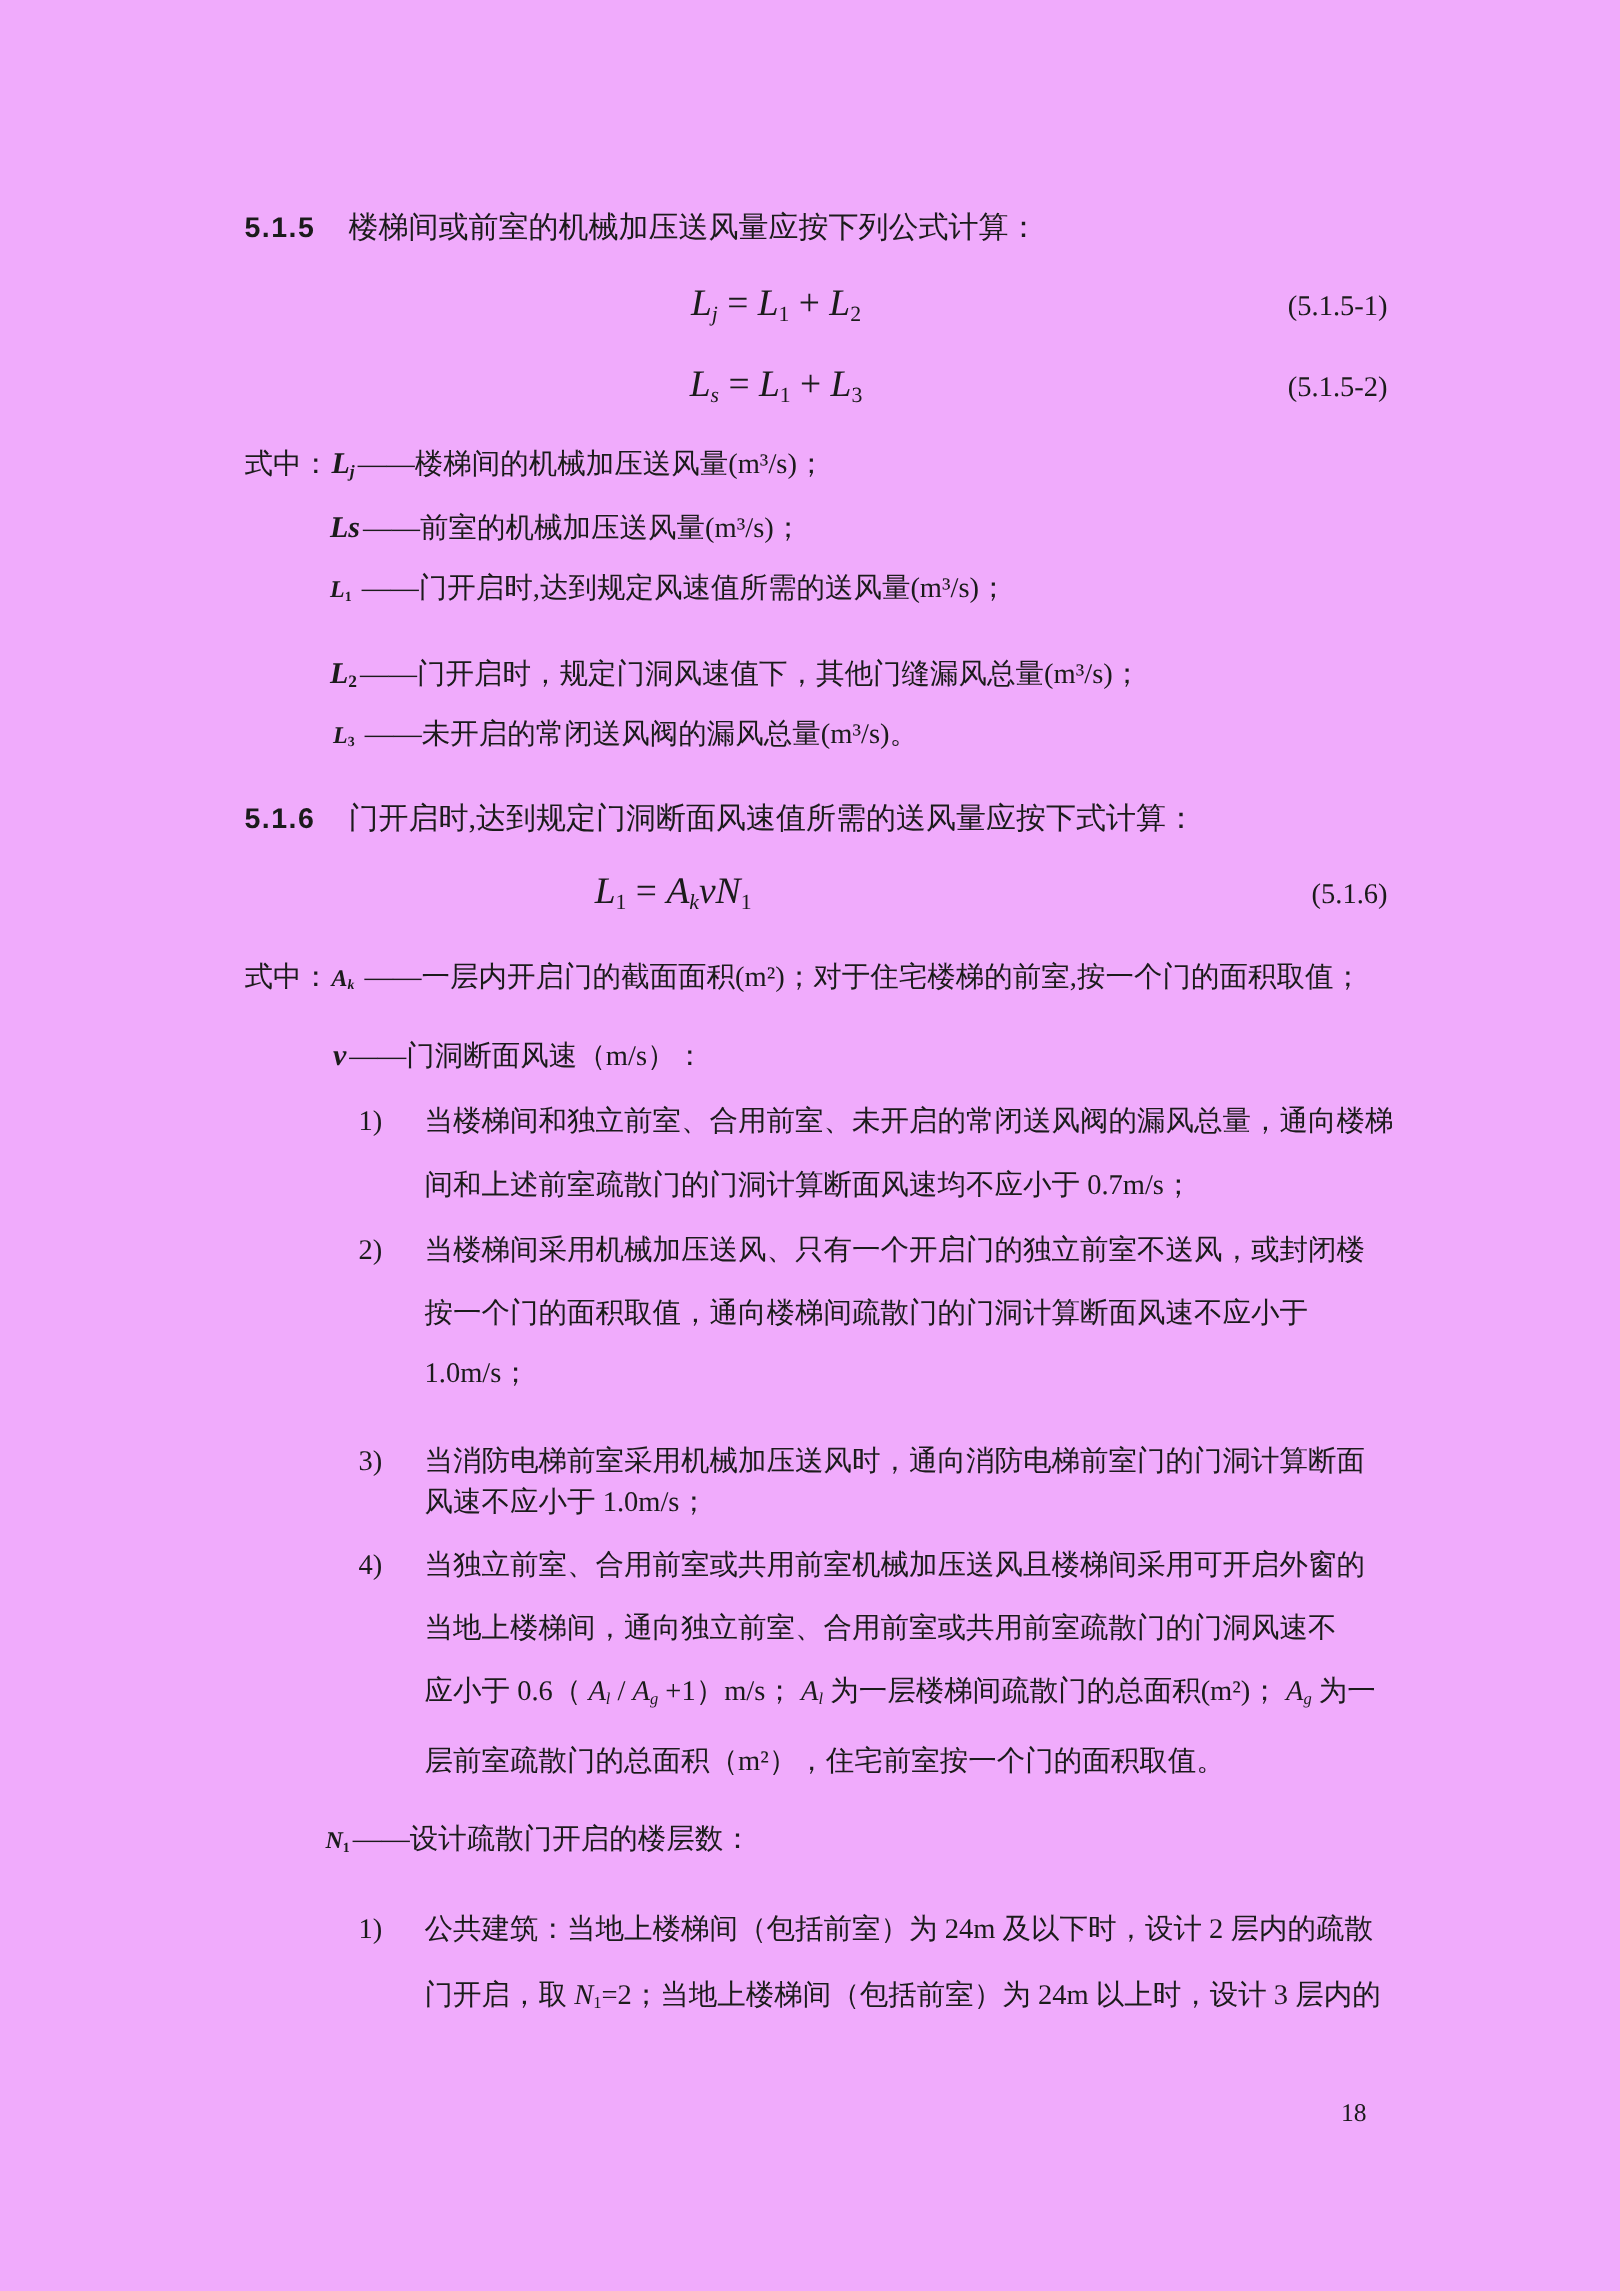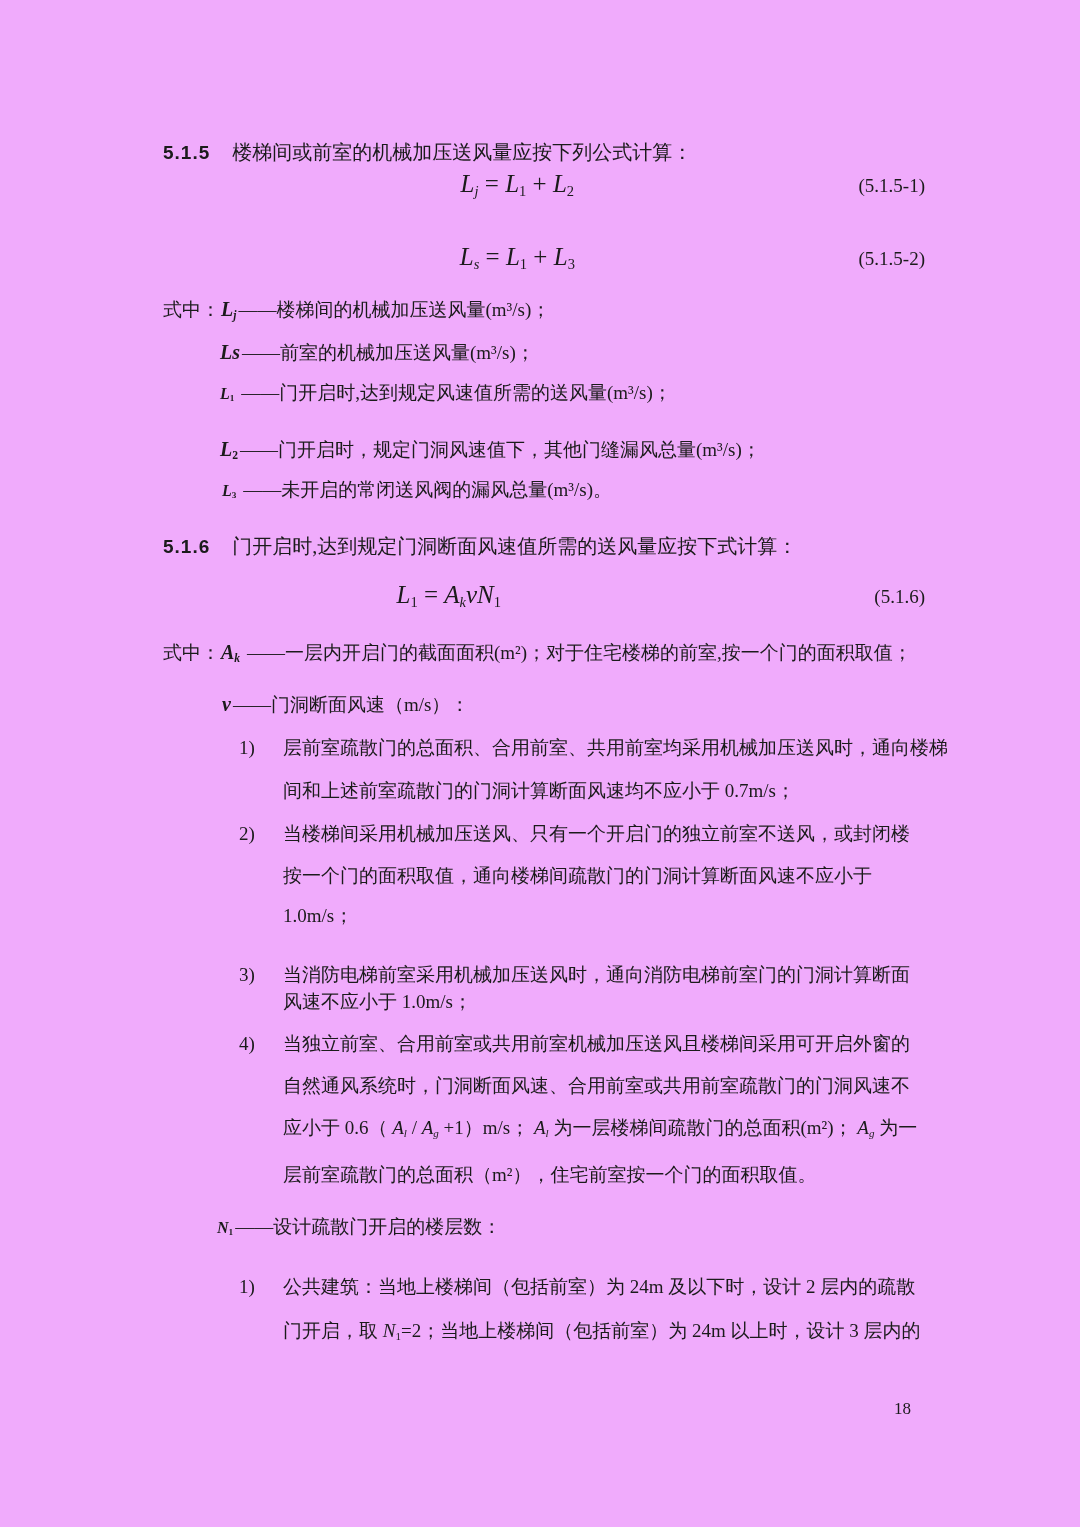--- a/index.html
+++ b/index.html
@@ -17,36 +17,36 @@
   .htitle{font-size:20px;}
   .eqrow{position:absolute;left:163px;width:762px;height:38px;}
   .eq{position:absolute;top:0;transform:translateX(-50%);font-size:25px;}
   .eq-c1{left:46.5%;}
   .eq-c2{left:37.5%;}
   .eqnum{position:absolute;right:0;top:5px;font-size:19px;}
   .seg-v{font-style:italic;}
   .seg-b{font-style:italic;}
   .seg-b,.seg-n{font-size:0.58em;vertical-align:-0.26em;}
   .term{font-size:20px;margin-right:2px;font-weight:bold;}
-  .term.md{font-size:20px;}
+  .term.md{font-size:16px;}
   .term.lg{font-size:16px;}
   .wherelabel{margin-right:1px;margin-top:44px;}
   .itemno{display:inline-block;width:44px;}
   .pageno{position:absolute;font-size:17px;}
 </style>
 </head>
 <body>
 
 <div class="page">
 
   <div class="line" style="top:140px;left:163px">
     <span class="hnum">5.1.5</span><span class="htitle">楼梯间或前室的机械加压送风量应按下列公式计算：</span>
   </div>
 
-  <div class="eqrow" style="top:170px">
+  <div class="eqrow" style="top:189px">
     <span class="eq eq-c1"><span class="seg-v">L</span><span class="seg-b">j</span><span class="seg-t"> = </span><span class="seg-v">L</span><span class="seg-n">1</span><span class="seg-t"> + </span><span class="seg-v">L</span><span class="seg-n">2</span></span>
     <span class="eqnum">(5.1.5-1)</span>
   </div>
 
   <div class="eqrow" style="top:243px">
     <span class="eq eq-c1"><span class="seg-v">L</span><span class="seg-b">s</span><span class="seg-t"> = </span><span class="seg-v">L</span><span class="seg-n">1</span><span class="seg-t"> + </span><span class="seg-v">L</span><span class="seg-n">3</span></span>
     <span class="eqnum">(5.1.5-2)</span>
   </div>
 
   <div class="line" style="top:297px;left:163px">
@@ -80,21 +80,21 @@
 
   <div class="line" style="top:640px;left:163px">
     <span class="wherelabel">式中：</span><span class="term md"><span class="seg-v">A</span><span class="seg-b">k</span></span><span> ——一层内开启门的截面面积(m²)；对于住宅楼梯的前室,按一个门的面积取值；</span>
   </div>
 
   <div class="line" style="top:692px;left:222px">
     <span class="term"><span class="seg-v">v</span></span><span>——门洞断面风速（m/s）：</span>
   </div>
 
   <div class="line" style="top:736px;left:239px">
-    <span class="itemno">1)</span><span>层前室疏散门的总面积、合用前室、共用前室均采用机械加压送风时，通向楼梯</span>
+    <span class="itemno">1)</span><span>当楼梯间和独立前室、合用前室、未开启的常闭送风阀的漏风总量，通向楼梯</span>
   </div>
   <div class="line" style="top:779px;left:283px">
     <span>间和上述前室疏散门的门洞计算断面风速均不应小于 0.7m/s；</span>
   </div>
 
   <div class="line" style="top:822px;left:239px">
     <span class="itemno">2)</span><span>当楼梯间采用机械加压送风、只有一个开启门的独立前室不送风，或封闭楼</span>
   </div>
   <div class="line" style="top:864px;left:283px">
     <span>按一个门的面积取值，通向楼梯间疏散门的门洞计算断面风速不应小于</span>
@@ -107,21 +107,21 @@
     <span class="itemno">3)</span><span>当消防电梯前室采用机械加压送风时，通向消防电梯前室门的门洞计算断面</span>
   </div>
   <div class="line" style="top:990px;left:283px">
     <span>风速不应小于 1.0m/s；</span>
   </div>
 
   <div class="line" style="top:1032px;left:239px">
     <span class="itemno">4)</span><span>当独立前室、合用前室或共用前室机械加压送风且楼梯间采用可开启外窗的</span>
   </div>
   <div class="line" style="top:1074px;left:283px">
-    <span>自然通风系统时，门洞断面风速、合用前室或共用前室疏散门的门洞风速不</span>
+    <span>当地上楼梯间，通向独立前室、合用前室或共用前室疏散门的门洞风速不</span>
   </div>
   <div class="line" style="top:1116px;left:283px">
     <span><span class="seg-t">应小于 0.6（ </span><span class="seg-v">A</span><span class="seg-b">l</span><span class="seg-t"> / </span><span class="seg-v">A</span><span class="seg-b">g</span><span class="seg-t"> +1）m/s； </span><span class="seg-v">A</span><span class="seg-b">l</span><span class="seg-t"> 为一层楼梯间疏散门的总面积(m²)； </span><span class="seg-v">A</span><span class="seg-b">g</span><span class="seg-t"> 为一</span></span>
   </div>
   <div class="line" style="top:1163px;left:283px">
     <span>层前室疏散门的总面积（m²），住宅前室按一个门的面积取值。</span>
   </div>
 
   <div class="line" style="top:1215px;left:217px">
     <span class="term lg"><span class="seg-v">N</span><span class="seg-n">1</span></span><span>——设计疏散门开启的楼层数：</span>

